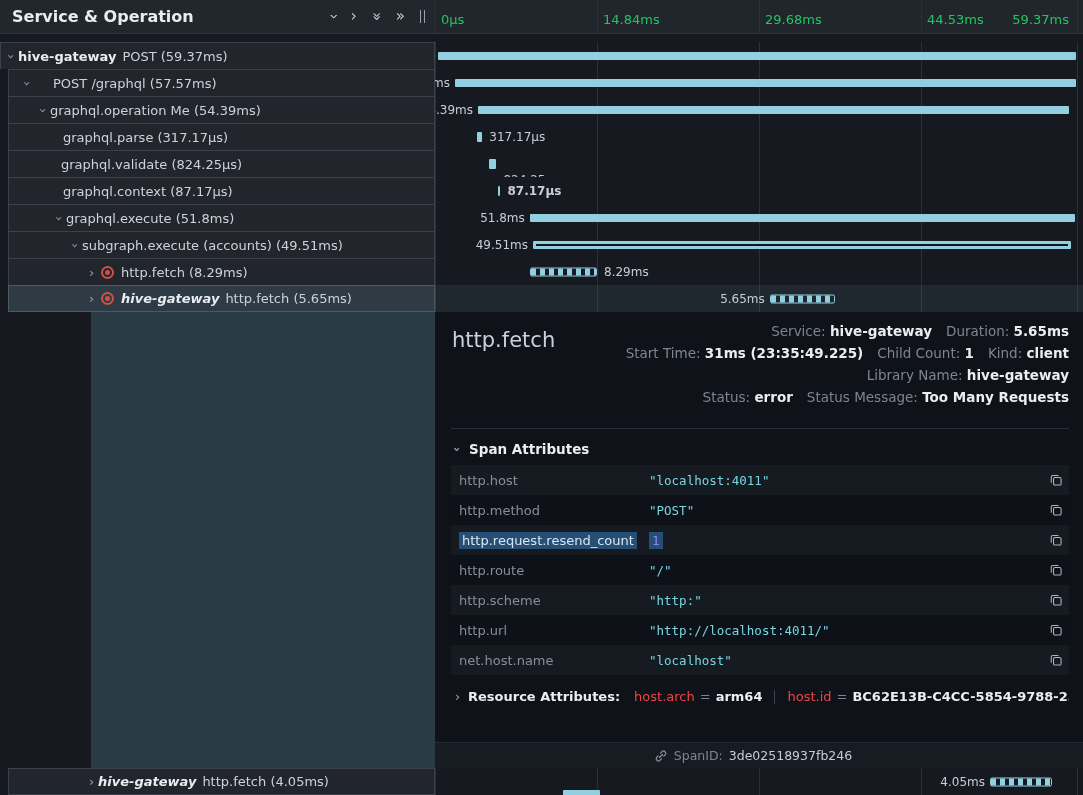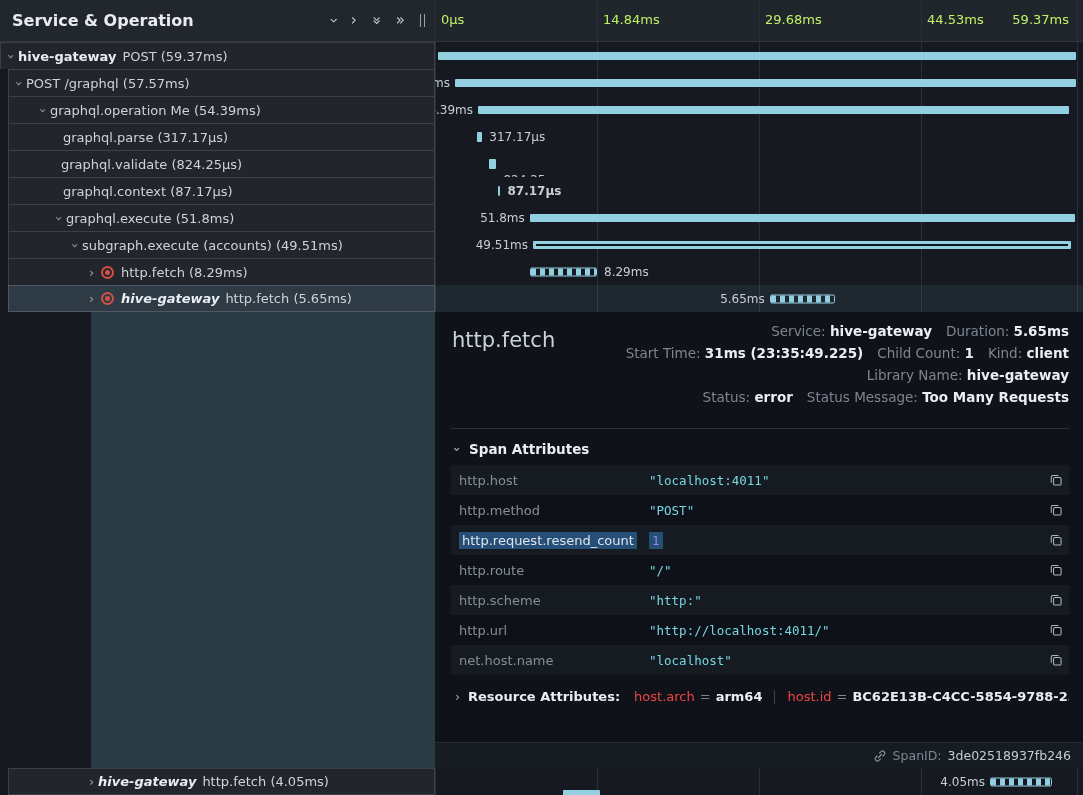--- a/index.html
+++ b/index.html
@@ -1,27 +1,27 @@
 <!DOCTYPE html>
 <html><head>
 <meta charset="utf-8">
 <style>
   *{margin:0;padding:0;box-sizing:border-box}
   body{background:#0b0e12;font-family:"DejaVu Sans","Liberation Sans",sans-serif}
   .app{position:relative;width:1083px;height:795px;background:#161a20;overflow:hidden;color:#ccd3da}
 
   
-  .top{display:flex;height:42px}
+  .top{display:flex;height:34px}
   .left-header{width:435px;background:#22262d;border-bottom:1px solid #2e343c;display:flex;align-items:center;padding:0 10px 0 12px}
   .title{font-size:16px;font-weight:700;color:#e8edf3;flex:1;white-space:nowrap}
   .hic{color:#c7cfd7;font-size:15px;margin-left:15px;display:inline-block;cursor:pointer;line-height:1}
   .rot{transform:rotate(90deg)}
   .handle{width:5px;height:13px;border-left:1px solid #98a1aa;border-right:1px solid #98a1aa;margin-left:15px;display:inline-block;cursor:col-resize}
   .axis{flex:1;position:relative;background:#21262d;border-bottom:1px solid #2e343c;overflow:hidden}
-  .axis .tick{position:absolute;top:12px;font-size:13px;color:#bef264;white-space:nowrap}
+  .axis .tick{position:absolute;top:12px;font-size:13px;color:#22c55e;white-space:nowrap}
   .gl{position:absolute;top:0;bottom:0;width:1px;background:#2a3039}
 
   
   .rows-wrap{position:absolute;left:0;top:42px;width:100%;height:270px}
   .grid-overlay{position:absolute;left:435px;right:0;top:0;bottom:0;pointer-events:none}
   .span-row{display:flex;height:27px;position:relative;z-index:1}
   .tree-cell{width:435px;background:#22262c;border:1px solid #3a414b;border-bottom:none;display:flex;align-items:center;font-size:13px;white-space:nowrap;overflow:hidden;cursor:pointer}
   .span-row:not(.first) .tree-cell{margin-left:8px;width:427px}
   .span-row:last-child .tree-cell{border-bottom:1px solid #3a414b}
   .span-row.selected .tree-cell{background:#2e3b45;border-color:#4d5863}
@@ -66,21 +66,21 @@
   .attr-val.number{color:#8f88ee}
   .attr-val .selbg{background:#264f78;padding:1px 3px}
   .copy-btn{justify-self:end;cursor:pointer;background:none;border:none;padding:0;display:flex}
   .res-line{display:flex;align-items:center;margin:14px 14px 0 16px;font-size:13px;white-space:nowrap;overflow:hidden;cursor:pointer}
   .res-title{font-weight:700;color:#e9eef3;margin:0 14px 0 4px}
   .res-items{display:flex;align-items:center}
   .res-name{color:#ef4444}
   .res-eq{color:#7d8590;margin:0 5px}
   .res-val{color:#e9eef3;font-weight:700}
   .res-sep{width:1px;height:14px;background:#3a424c;margin:0 12px}
-  .spanid{position:absolute;left:0;right:0;bottom:0;height:26px;background:#171c23;border-top:1px solid #242a33;display:flex;align-items:center;justify-content:flex-end;padding-right:12px;font-size:12.5px;gap:6px}
+  .spanid{position:absolute;left:0;right:0;bottom:0;height:26px;background:#171c23;border-top:1px solid #242a33;display:flex;align-items:center;justify-content:center;padding-right:12px;font-size:12.5px;gap:6px}
   .spanid .lab{color:#7d8590}
   .spanid .val{color:#c3ccd4}
   .linkicon{display:flex}
 
   
   .bottom-row{position:absolute;left:0;top:768px;right:0;height:27px}
 </style>
 </head>
 <body>
 
@@ -123,21 +123,21 @@
           <span class="svc">hive-gateway</span>
           <span class="row-label">POST (59.37ms)</span>
         </div>
         <div class="time-cell">
           <div class="track">
             <div class="bar solid" style="left: 0.2%; width: 99.6%;"></div>
           </div>
         </div>
       </div>
       <div class="span-row">
-        <div class="tree-cell" style="padding-left: 4px;">
+        <div class="tree-cell" style="padding-left: 12px; gap: 19px;">
           <span class="chev down">›</span>
           <span class="row-label">POST /graphql (57.57ms)</span>
         </div>
         <div class="time-cell">
           <div class="track">
             <div class="bar solid" style="left: 2.8%; width: 97%;"></div>
             <span class="bar-label" style="right: calc(97.2% + 5px);">57.57ms</span>
           </div>
         </div>
       </div>

